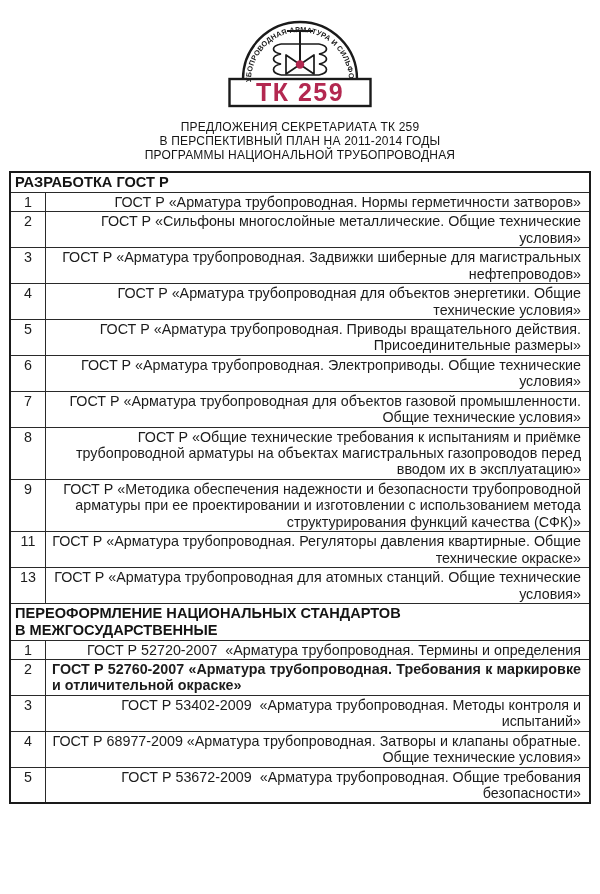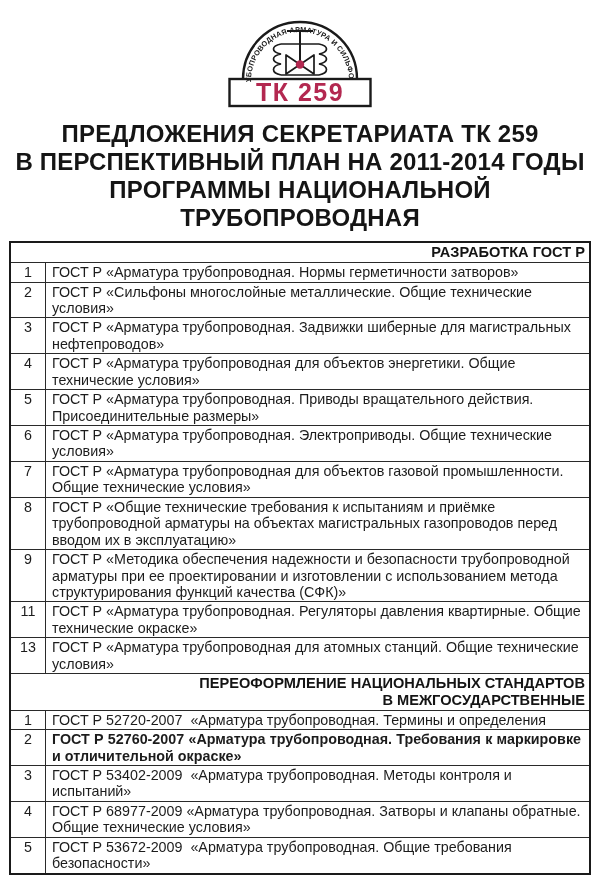--- a/index.html
+++ b/index.html
@@ -2,31 +2,31 @@
 <html><head>
 <meta charset="utf-8">
 <style>
   html,body{margin:0;padding:0;background:#ffffff;}
   body{width:600px;height:894px;overflow:hidden;font-family:"Liberation Sans",sans-serif;color:#111;}
   .page{width:600px;}
 
   .logo-wrap{width:100%;display:flex;justify-content:center;padding-top:7px;}
   .logo-wrap svg{display:block;}
 
-  .title{margin:10px 0 8px 0;text-align:center;font-size:24px;font-weight:bold;
+  .title{margin:10px 0 8px 0;text-align:center;font-size:12px;font-weight:normal;
          line-height:1.17;color:#151515;letter-spacing:.2px;}
 
   table.standards{border-collapse:collapse;width:582px;margin:9px auto 0 auto;
                   font-size:14.3px;line-height:1.15;color:#1c1c1c;
                   border:2px solid #1a1a1a;}
   table.standards td{border:1px solid #2a2a2a;vertical-align:top;}
-  td.section-header{text-align:right;font-weight:bold;font-size:14.6px;
+  td.section-header{text-align:left;font-weight:bold;font-size:14.6px;
                     white-space:pre-line;padding:1px 4px;color:#141414;}
   td.num{width:30px;text-align:center;padding:1px 2px;}
-  td.txt{padding:1px 8px 1px 6px;white-space:pre-wrap;}
+  td.txt{padding:1px 8px 1px 6px;white-space:pre-wrap;text-align:right;}
   td.txt.justify{white-space:normal;text-align:justify;font-weight:bold;}
 </style>
 </head>
 <body>
 
 <div class="page">
 
   <div class="logo-wrap">
     <svg width="152" height="103" viewBox="0 0 152 103">
 

